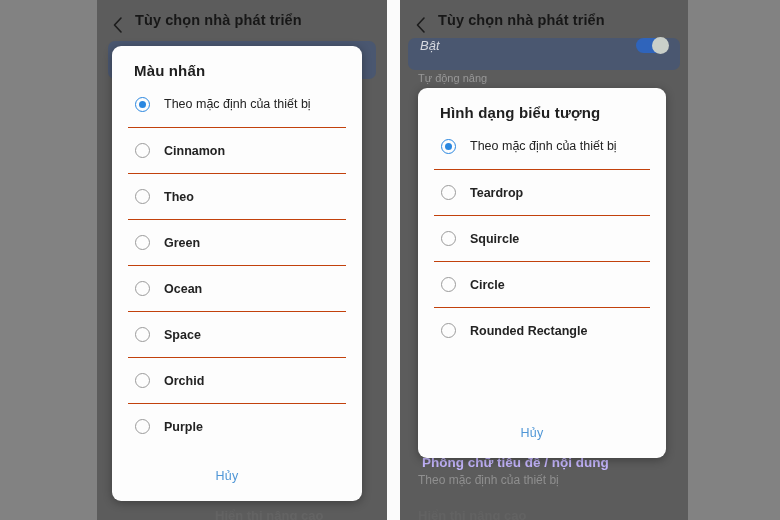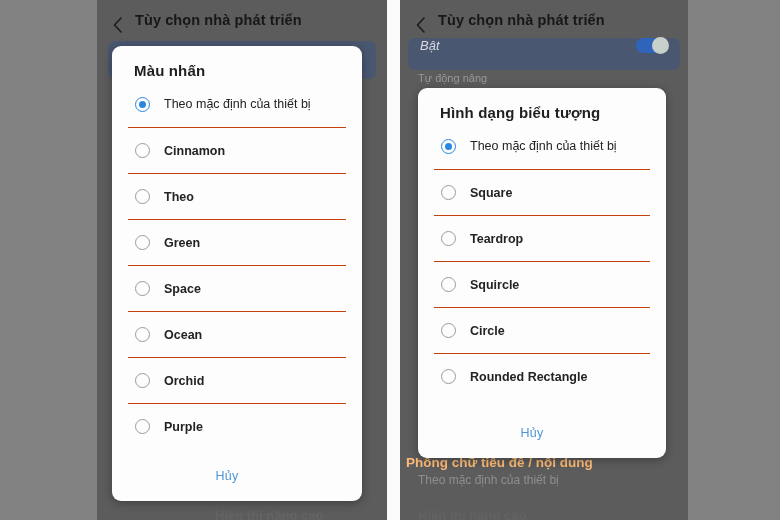--- a/index.html
+++ b/index.html
@@ -120,25 +120,25 @@
     white-space: nowrap;
     color: #9a9a9a;
   }
   #right-sub-autofill {
     left: 18px;
     top: 72px;
     font-size: 11px;
     color: #989898;
   }
   #right-bottom-title {
-    left: 6px;
+    left: 22px;
     top: 455px;
     font-size: 13.5px;
     font-weight: 700;
-    color: #fdba74;
+    color: #c4b5fd;
   }
   #right-bottom-sub {
     left: 18px;
     top: 473px;
     font-size: 12px;
     color: #8f8f8f;
   }
   #left-bottom-ghost {
     left: 118px;
     top: 508px;
@@ -301,25 +301,25 @@
         <div class="option">
           <span class="radio"></span>
           <span class="option-label">Theo</span>
         </div>
         <div class="option">
           <span class="radio"></span>
           <span class="option-label">Green</span>
         </div>
         <div class="option">
           <span class="radio"></span>
+          <span class="option-label">Ocean</span>
+        </div>
+        <div class="option">
+          <span class="radio"></span>
           <span class="option-label">Space</span>
-        </div>
-        <div class="option">
-          <span class="radio"></span>
-          <span class="option-label">Ocean</span>
         </div>
         <div class="option">
           <span class="radio"></span>
           <span class="option-label">Orchid</span>
         </div>
         <div class="option">
           <span class="radio"></span>
           <span class="option-label">Purple</span>
         </div>
       </div>
@@ -330,24 +330,20 @@
 
   <div class="dialog" id="dialog-right">
     <div class="dialog-title">Hình dạng biểu tượng</div>
     <div class="option-list" id="right-options">
         <div class="option">
           <span class="radio checked"></span>
           <span class="option-label">Theo mặc định của thiết bị</span>
         </div>
         <div class="option">
           <span class="radio"></span>
-          <span class="option-label">Square</span>
-        </div>
-        <div class="option">
-          <span class="radio"></span>
           <span class="option-label">Teardrop</span>
         </div>
         <div class="option">
           <span class="radio"></span>
           <span class="option-label">Squircle</span>
         </div>
         <div class="option">
           <span class="radio"></span>
           <span class="option-label">Circle</span>
         </div>

